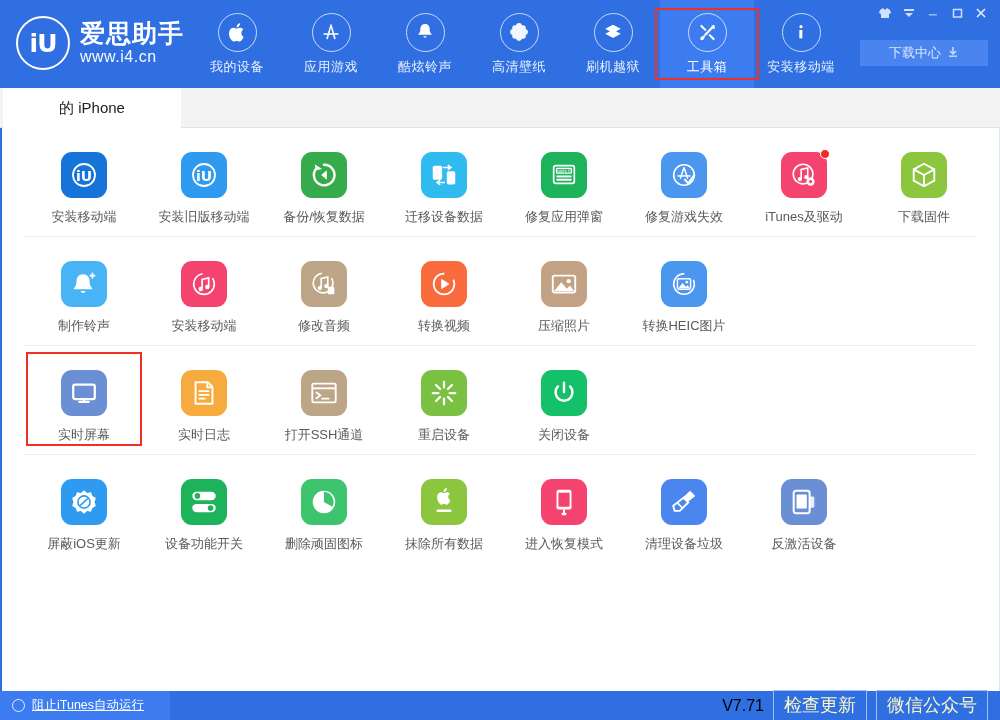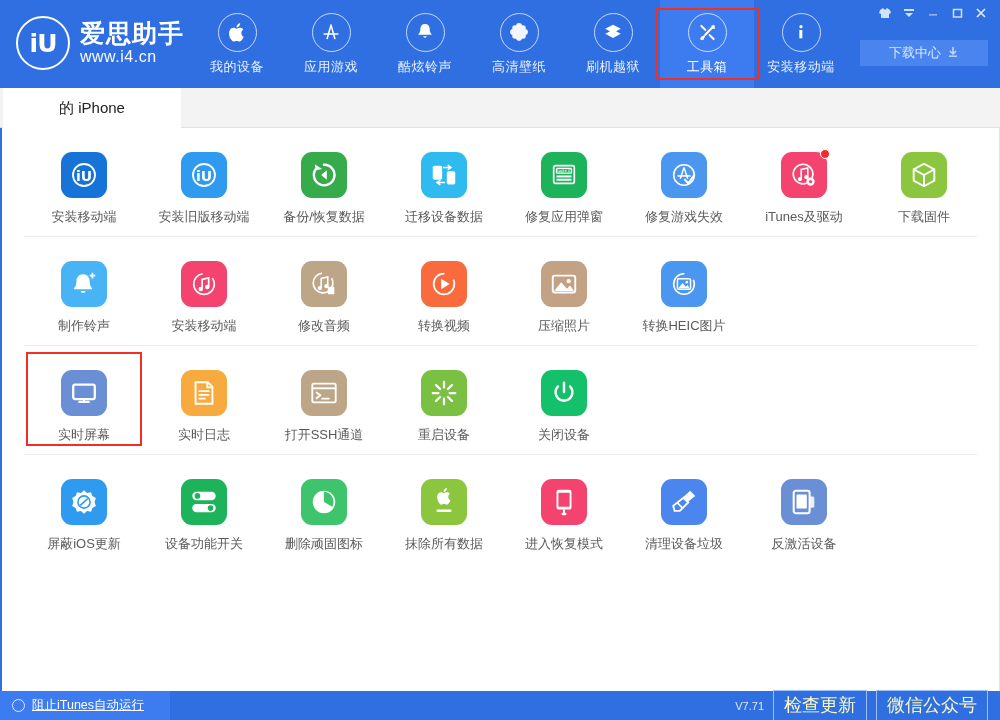--- a/index.html
+++ b/index.html
@@ -104,21 +104,21 @@
     position:absolute; left:0; bottom:0; width:1000px; height:29px;
     background:#2f6fe2; color:#fff; display:flex; align-items:center;
   }
   .sb-left {
     width:170px; height:29px; background:#3d7cf0; display:flex; align-items:center;
     padding-left:12px; gap:7px; cursor:pointer;
   }
   .sb-circle { width:13px; height:13px; border-radius:50%; border:1.5px solid #e4edff; }
   .sb-text { font-size:12.5px; color:#ffffff; text-decoration:underline;text-align:right; }
   .sb-right { margin-left:auto; display:flex; align-items:center; gap:9px; padding-right:12px; }
-  .sb-ver { font-size:11px; color:#e5e5e5; }
+  .sb-ver { font-size:16px; color:#000000; }
   .sb-btn {
     border:1px solid #9dc0f7; color:#fef9c3; font-size:18px;
     padding:3px 10px; cursor:pointer; line-height:1.3;
   }
 </style>
 </head>
 <body>
 
 <div id="app">
 

